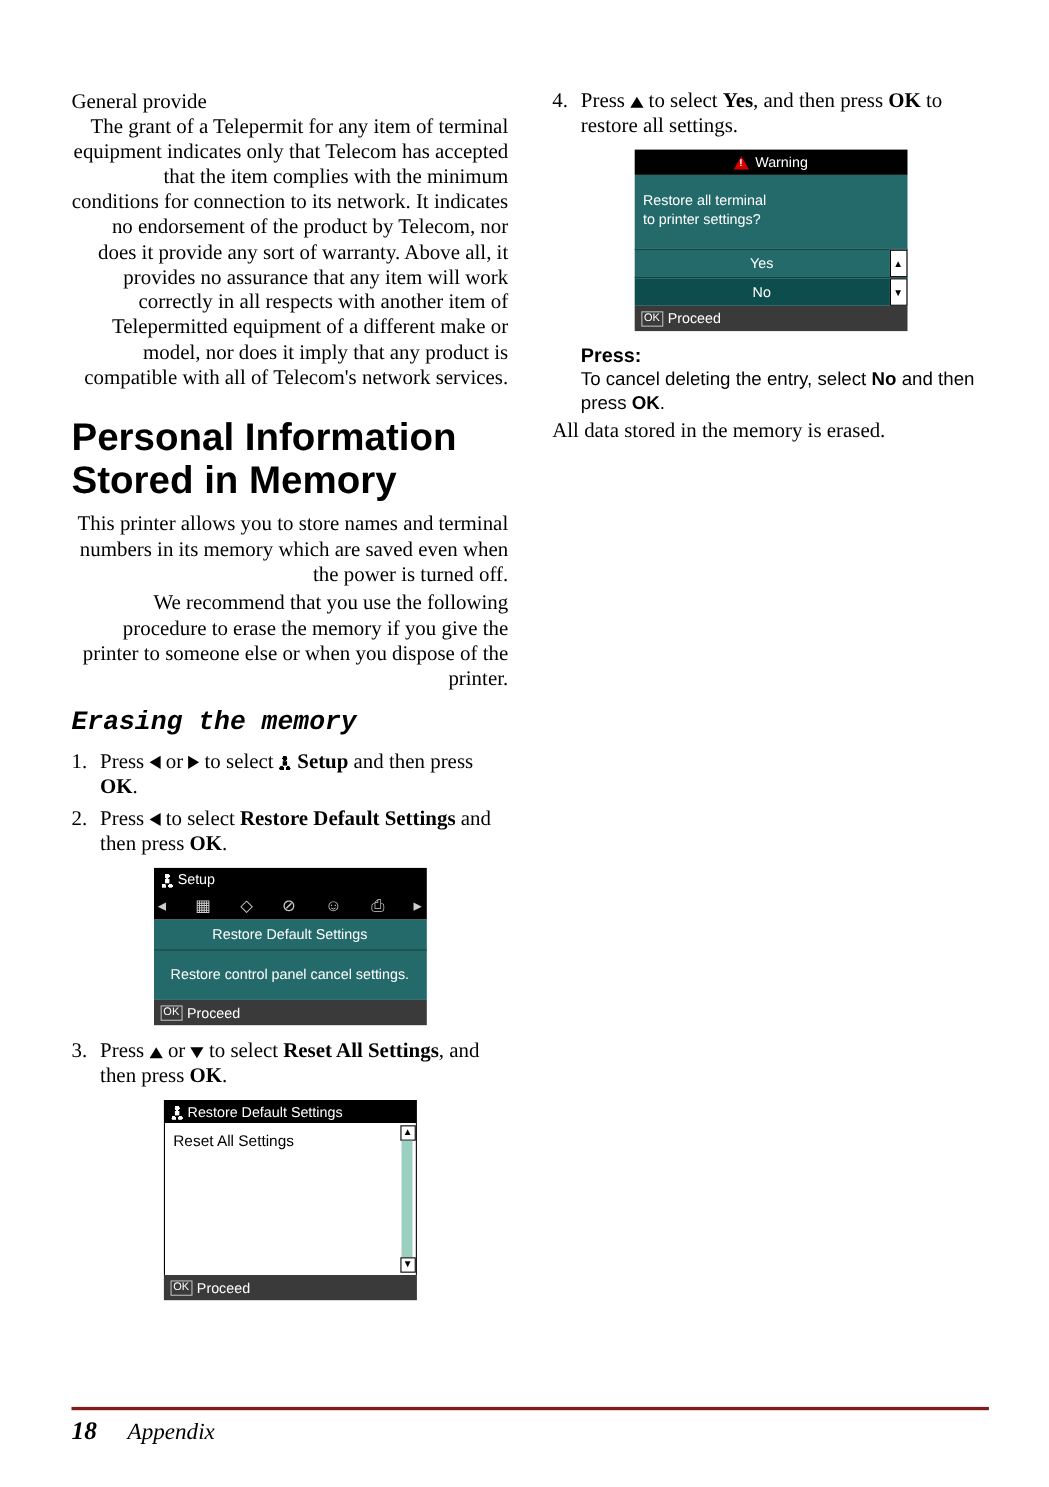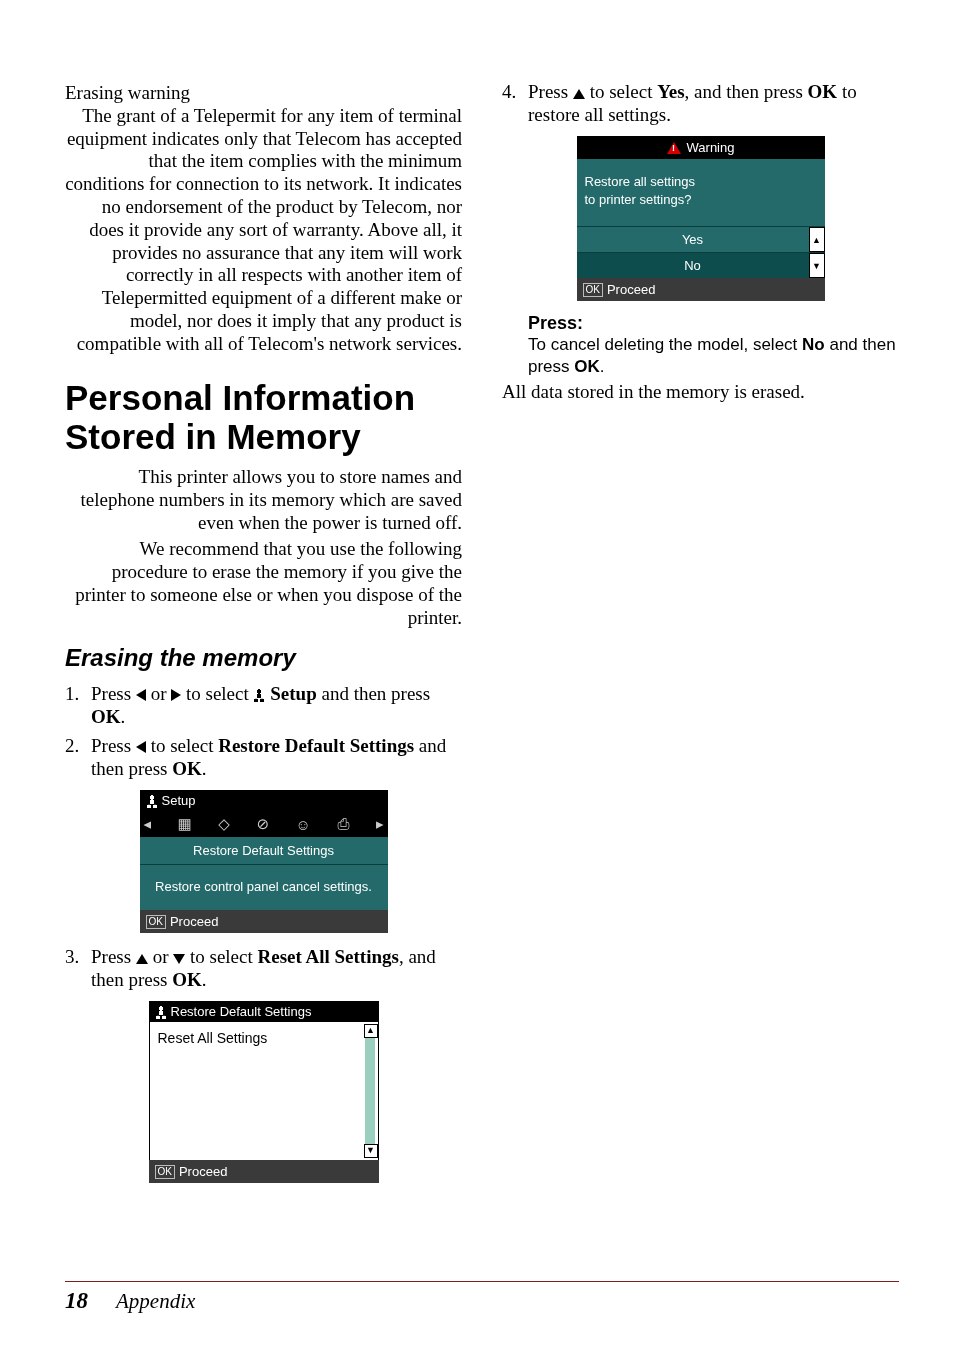--- a/index.html
+++ b/index.html
@@ -34,21 +34,21 @@
     margin: 2px 0 0 0;
   }
   h1.section {
     font-family: Helvetica, Arial, sans-serif;
     font-weight: bold;
     font-size: 35px;
     line-height: 1.12;
     margin: 22px 0 10px 0;
   }
   h2.subsection {
-    font-family: Liberation Sans, sans-serif;
+    font-family: Liberation Mono, monospace;
     font-weight: bold;
     font-style: italic;
     font-size: 24px;
     margin: 14px 0 10px 0;
   }
   ol.steps {
     list-style: none;
     padding: 0;
     margin: 0;
     counter-reset: step;
@@ -186,21 +186,21 @@
       radial-gradient(circle at 75% 90%, #000 2px, transparent 2.2px);
   }
 
   .col-break { break-before: column; }
 
   .footer {
     position: absolute;
     bottom: 38px;
     left: 65px;
     right: 55px;
-    border-top: 1px solid #7f1d1d;
+    border-top: 3px solid #7f1d1d;
     padding-top: 6px;
     display:flex;
     align-items:baseline;
     gap: 28px;
   }
   .footer .pn {
     font-family: Georgia, serif;
     font-style: italic;
     font-weight: bold;
     font-size: 23px;
@@ -209,26 +209,26 @@
     font-family: Georgia, serif;
     font-style: italic;
     font-size: 21px;
   }
 </style>
 </head>
 <body>
 
 <div class="page">
 
-  <p class="subhead-small serif">Erasing warning</p>
+  <p class="subhead-small serif">General provide</p>
   <p class="para">The grant of a Telepermit for any item of terminal equipment indicates only that Telecom has accepted that the item complies with the minimum conditions for connection to its network. It indicates no endorsement of the product by Telecom, nor does it provide any sort of warranty. Above all, it provides no assurance that any item will work correctly in all respects with another item of Telepermitted equipment of a different make or model, nor does it imply that any product is compatible with all of Telecom's network services.</p>
 
   <h1 class="section">Personal Information Stored in Memory</h1>
 
-  <p class="para">This printer allows you to store names and telephone numbers in its memory which are saved even when the power is turned off.</p>
+  <p class="para">This printer allows you to store names and terminal numbers in its memory which are saved even when the power is turned off.</p>
   <p class="para">We recommend that you use the following procedure to erase the memory if you give the printer to someone else or when you dispose of the printer.</p>
 
   <h2 class="subsection">Erasing the memory</h2>
 
   <ol class="steps" start="1">
     <li class="avoid-break">
       <span>Press </span><span class="tri-l"></span><span> or </span><span class="tri-r"></span><span> to select </span><span class="setup-glyph"></span><b> Setup</b><span> and then press </span><b>OK</b><span>.</span>
     </li>
     <li class="avoid-break">
       <span>Press </span><span class="tri-l"></span><span> to select </span><b>Restore Default Settings</b><span> and then press </span><b>OK</b><span>.</span>
@@ -289,41 +289,41 @@
       <span>Press </span><span class="tri-u"></span><span> to select </span><b>Yes</b><span>, and then press </span><b>OK</b><span> to restore all settings.</span>
     </li>
   </ol>
 
   <div class="lcd avoid-break" style="margin-left:auto; margin-right:auto;">
     <div class="warn-title">
       <span class="tri-warn"></span>
       <span>Warning</span>
     </div>
     <div class="warn-msg">
-      <div>Restore all settings</div>
+      <div>Restore all terminal</div>
       <div>to printer settings?</div>
     </div>
     <div class="row-yn yes-row">
       <div class="cell">Yes</div>
       <div class="arrow-cell">▲</div>
     </div>
     <div class="row-yn no-row">
       <div class="cell">No</div>
       <div class="arrow-cell">▼</div>
     </div>
     <div class="bar-gray">
       <span class="ok-box">OK</span>
       <span>Proceed</span>
     </div>
   </div>
 
   <div class="note-block avoid-break">
     <div class="note-title">Press:</div>
     <div class="note-body">
-      <span>To cancel deleting the model, select </span><b>No</b><span> and then press </span><b>OK</b><span>.</span>
+      <span>To cancel deleting the entry, select </span><b>No</b><span> and then press </span><b>OK</b><span>.</span>
     </div>
   </div>
 
   <p class="after-note">All data stored in the memory is erased.</p>
 
 </div>
 
 <div class="footer">
   <span class="pn">18</span>
   <span class="ft">Appendix</span>

